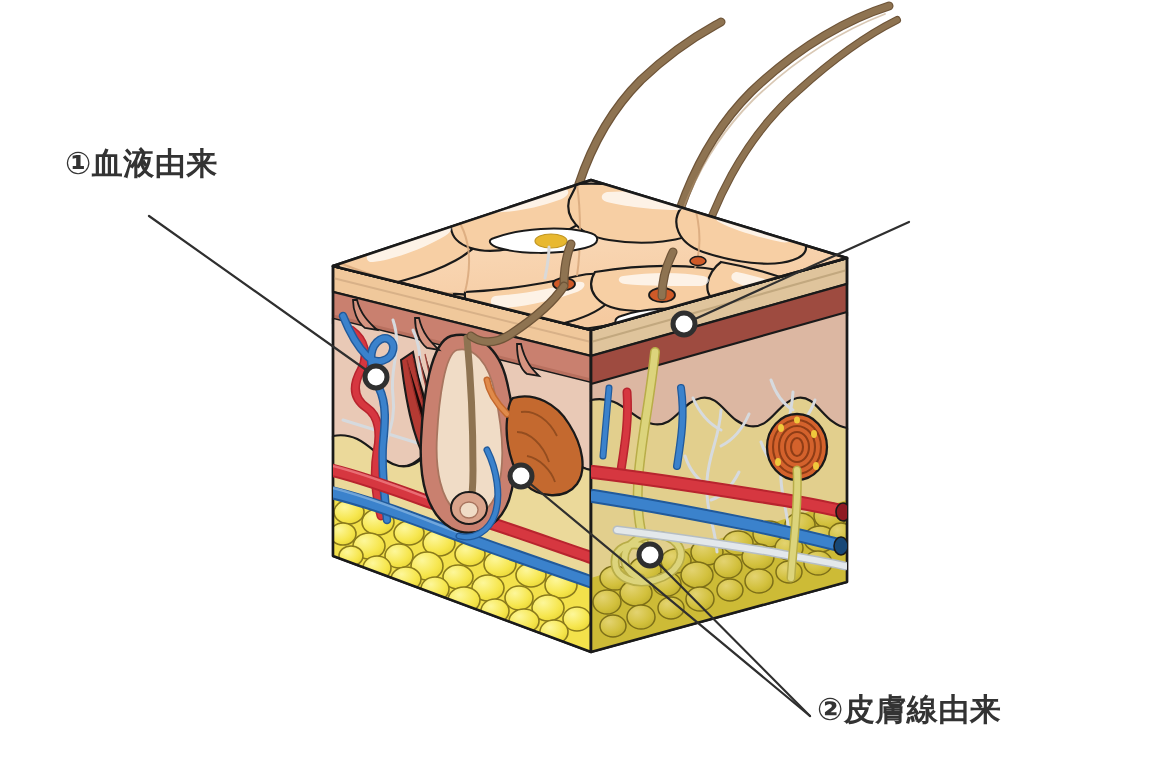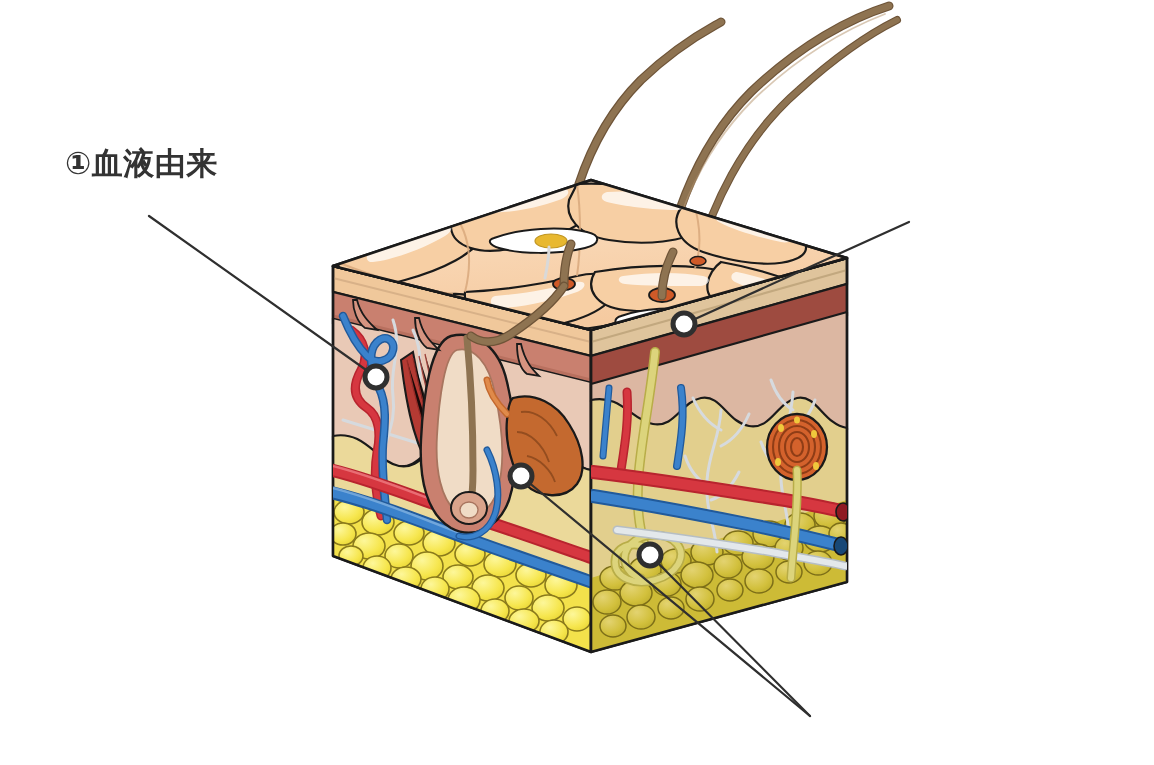--- a/index.html
+++ b/index.html
@@ -510,14 +510,15 @@
         <circle cx="500" cy="476" r="11" fill="#ffffff" stroke="#2f2f2f" stroke-width="5"></circle>
         <circle cx="629" cy="555" r="11" fill="#ffffff" stroke="#2f2f2f" stroke-width="5"></circle>
         <circle cx="663" cy="324" r="11" fill="#ffffff" stroke="#2f2f2f" stroke-width="5"></circle>
       </g>
 
   </svg>
 
   <div class="callout-label" id="label-1">①血液由来</div>
 
 
+  <div class="callout-label" id="label-2">②皮膚線由来</div>
 
 </div>
 
 </body></html>

